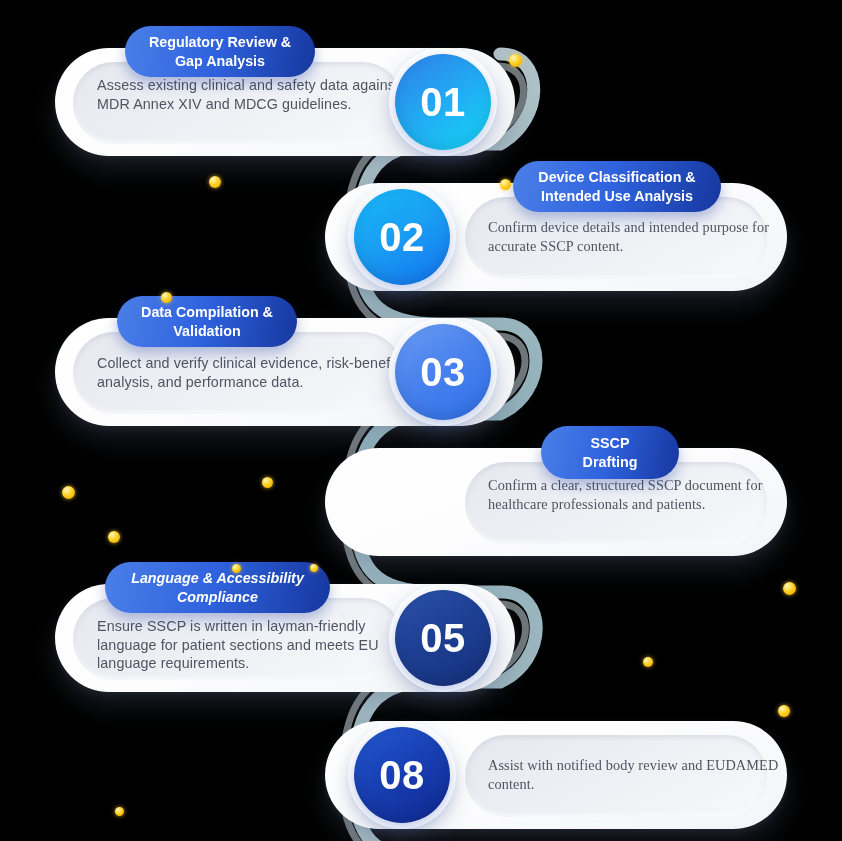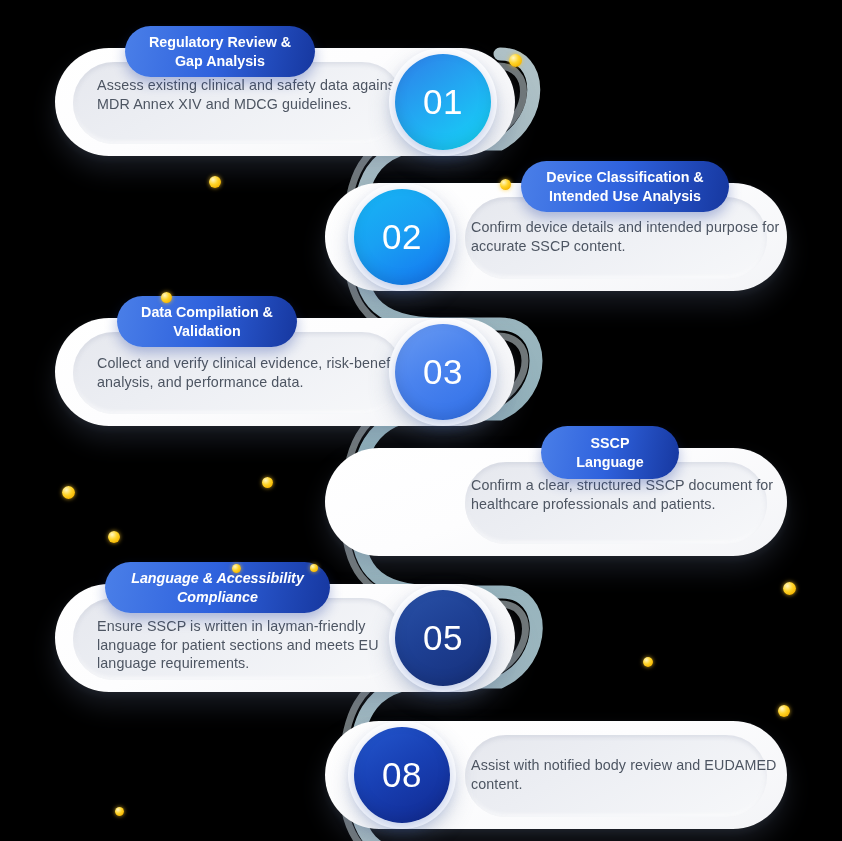--- a/index.html
+++ b/index.html
@@ -64,21 +64,21 @@
   .desc {
     position: absolute;
     top: 50px;
     font-size: 14.3px;
     line-height: 18.6px;
     color: #4d5562;
     letter-spacing: .1px;
     white-space: pre-line;
   }
   .step.left  .desc { left: 42px;  width: 315px; }
-  .step.right .desc { left: 146px; width: 330px; }
+  .step.right .desc { left: 163px; width: 330px; font-family: Liberation Serif, serif; }
 
   
   .pill {
     position: absolute;
     top: 0;
     z-index: 6;
     border-radius: 30px;
     padding: 7px 20px;
     color: #fff;
     font-size: 14.3px;
@@ -106,22 +106,22 @@
     box-shadow: 0 10px 22px rgba(80,100,140,.24);
   }
   .num {
     width: 96px;
     height: 96px;
     border-radius: 50%;
     display: flex;
     align-items: center;
     justify-content: center;
     color: #fff;
-    font-size: 35px;
-    font-weight: 400;
+    font-size: 40px;
+    font-weight: 700;
     letter-spacing: .5px;
     box-shadow: inset 0 -5px 13px rgba(0,0,0,.10),
                 0 5px 14px rgba(40,80,180,.30);
   }
   .step.left  .num-wrap { right: 18px; top: 22px; }
   .step.right .num-wrap { left: 23px;  top: 22px; }
 
   
   .spark {
     position: absolute;
@@ -167,21 +167,21 @@
 Gap Analysis</div>
     <div class="desc">Assess existing clinical and safety data against MDR Annex XIV and MDCG guidelines.</div>
     <div class="num-wrap">
       <div class="num" style="background:linear-gradient(145deg,#2f7de8 0%,#22a9f2 48%,#14d7f7 100%);">01</div>
     </div>
   </div>
 
   <div class="step right" style="top:137px;">
     <div class="card-outer"></div>
     <div class="card-inner"></div>
-    <div class="pill" style="left:196px; width:168px;">Device Classification &amp;
+    <div class="pill" style="left:188px; width:168px;">Device Classification &amp;
 Intended Use Analysis</div>
     <div class="desc" style="top:57px;">Confirm device details and intended purpose for accurate SSCP content.</div>
     <div class="num-wrap">
       <div class="num" style="background:linear-gradient(150deg,#17b6f5 0%,#19a0f3 45%,#1473f0 100%);">02</div>
     </div>
   </div>
 
   <div class="step left" style="top:272px;">
     <div class="card-outer"></div>
     <div class="card-inner"></div>
@@ -189,21 +189,21 @@
 Validation</div>
     <div class="desc" style="top:58px;">Collect and verify clinical evidence, risk-benefit analysis, and performance data.</div>
     <div class="num-wrap">
       <div class="num" style="background:linear-gradient(150deg,#6a9bf2 0%,#4a83ee 45%,#2f6fe8 100%);">03</div>
     </div>
   </div>
 
   <div class="step right" style="top:402px;">
     <div class="card-outer"></div>
     <div class="card-inner"></div>
-    <div class="pill one-line" style="left:216px; width:94px;">SSCP Language</div>
+    <div class="pill one-line" style="left:216px; width:94px;">SSCP Drafting</div>
     <div class="desc" style="top:50px;">Confirm a clear, structured SSCP document for healthcare professionals and patients.</div>
   </div>
 
   <div class="step left" style="top:538px;">
     <div class="card-outer"></div>
     <div class="card-inner"></div>
     <div class="pill" style="left:50px; width:185px;font-style:italic;">Language &amp; Accessibility
 Compliance</div>
     <div class="desc" style="top:55px;">Ensure SSCP is written in layman-friendly language for patient sections and meets EU language requirements.</div>
     <div class="num-wrap">

